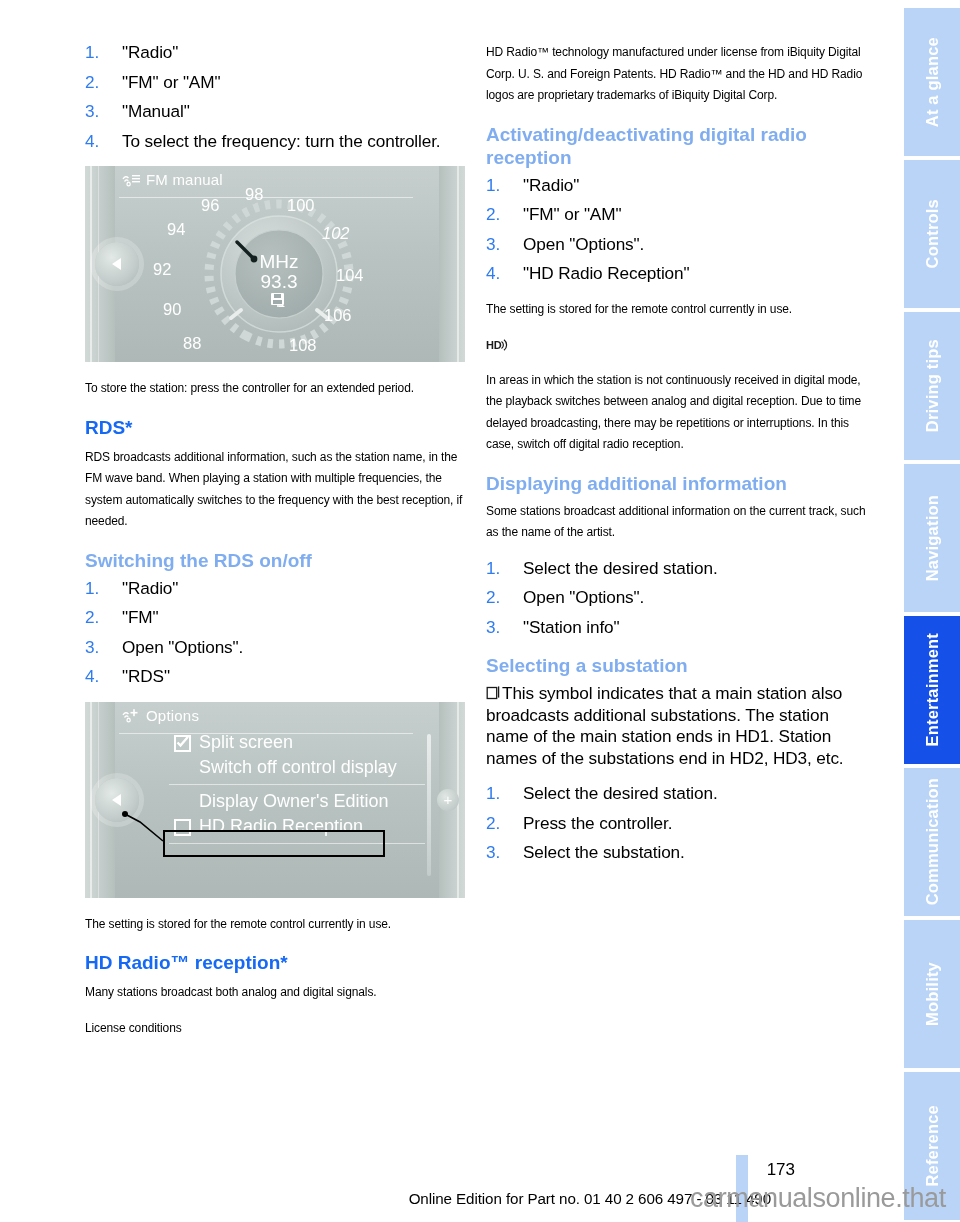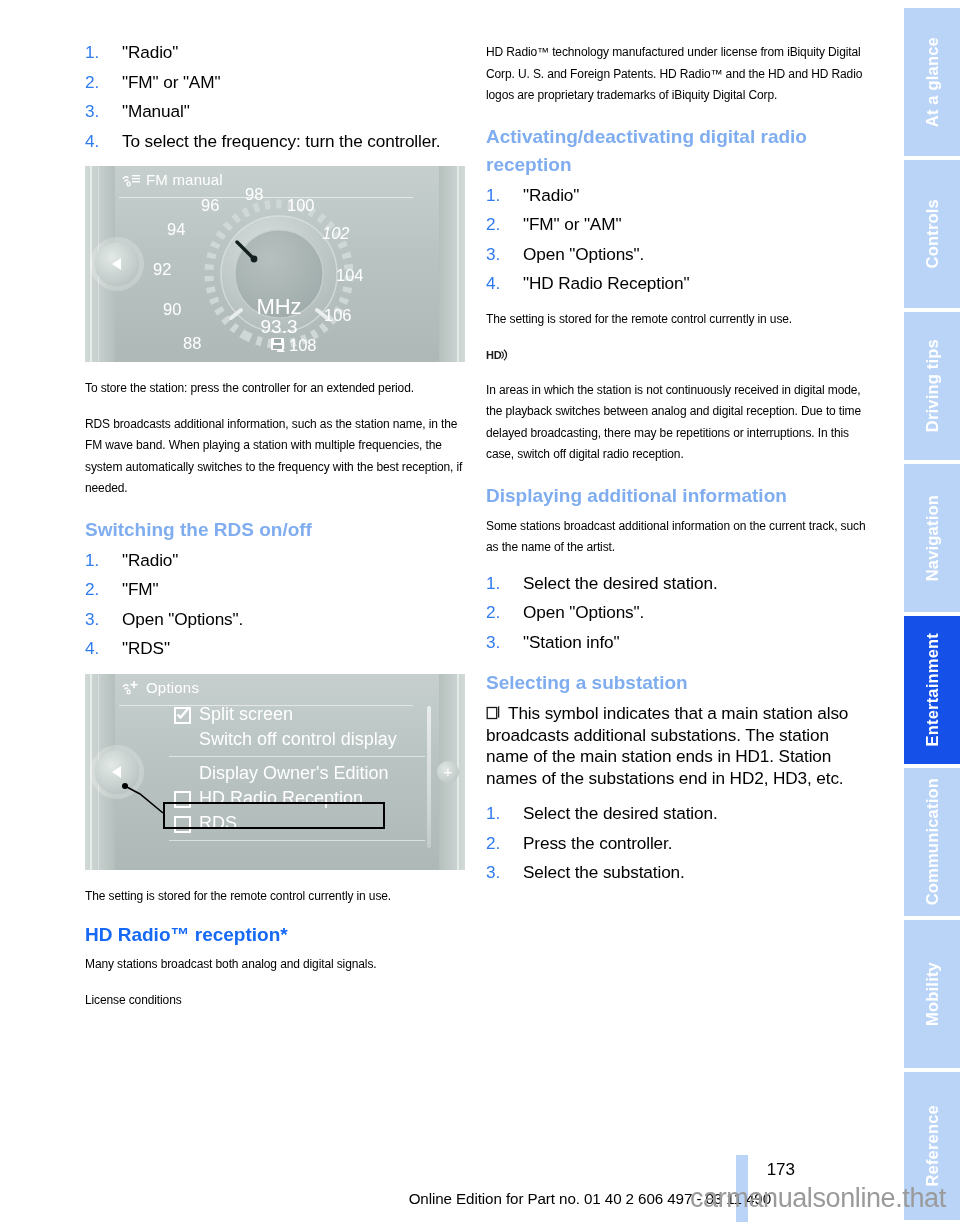--- a/index.html
+++ b/index.html
@@ -41,21 +41,21 @@
   h2.head-main {
     margin: 16px 0 8px 0;
     font-size: 19px;
     line-height: 23px;
     font-weight: bold;
     color: #1569f5;
   }
   h3.head-sub {
     margin: 16px 0 6px 0;
     font-size: 19px;
-    line-height: 28px;
+    line-height: 23px;
     font-weight: bold;
     color: #7fadef;
   }
 
   
   ol.steps {
     margin: 0 0 14px 0;
     padding: 0;
     list-style: none;
     counter-reset: stepc;
@@ -83,21 +83,20 @@
   p.sym {
     margin: 0 0 14px 0;
     font-size: 17.2px;
     line-height: 21.5px;
     letter-spacing: -0.12px;
     text-indent: 0;
   }
   .inline-sym {
     display: inline-block;
     vertical-align: -2px;
-    margin-right: 6px;
   }
   .hd-sym { width: 22px; height: 14px; }
   .sub-sym { width: 16px; height: 16px; }
 
   
   .idrive {
     position: relative;
     width: 380px;
     margin: 6px 0 16px 0;
     background: linear-gradient(180deg, #c6cfcd 0%, #b9c4c2 45%, #aeb9b7 100%);
@@ -181,21 +180,21 @@
     font-size: 16.5px;
     font-weight: normal;
     white-space: nowrap;
   }
   .dial-mhz {
     position: absolute;
     left: 0; right: 0;
     text-align: center;
     color: #ffffff;
   }
-  .dial-mhz .u { font-size: 22px; display:block; line-height: 19px; margin-top: 45px; }
+  .dial-mhz .u { font-size: 19px; display:block; line-height: 19px; }
   .dial-mhz .v { font-size: 19px; display:block; line-height: 21px; }
   .save-ic { margin-top: 2px; }
 
   
   .opt-list {
     position: absolute;
     left: 84px; top: 28px;
     right: 40px;
   }
   .opt-row {
@@ -385,20 +384,21 @@
         <span class="dial-lbl" style="left:118px; top:10px;">100</span>
         <span class="dial-lbl" style="left:153px; top:38px;font-style:italic;">102</span>
         <span class="dial-lbl" style="left:167px; top:80px;">104</span>
         <span class="dial-lbl" style="left:155px; top:120px;">106</span>
         <span class="dial-lbl" style="left:120px; top:150px;">108</span>
       </div>
     </div>
 
     <p class="body">To store the station: press the controller for an extended period.</p>
 
+    <h2 class="head-main">RDS*</h2>
     <p class="body">RDS broadcasts additional information, such as the station name, in the FM wave band. When playing a station with multiple frequencies, the system automatically switches to the frequency with the best reception, if needed.</p>
 
     <h3 class="head-sub">Switching the RDS on/off</h3>
     <ol class="steps">
       <li>"Radio"</li>
       <li>"FM"</li>
       <li>Open "Options".</li>
       <li>"RDS"</li>
     </ol>
 
@@ -436,24 +436,20 @@
           <span>Switch off control display</span>
         </div>
         <div class="opt-sep"></div>
         <div class="opt-row">
           <span>Display Owner's Edition</span>
         </div>
         <div class="opt-row">
           <span class="opt-cb"></span>
           <span>HD Radio Reception</span>
         </div>
-        <div class="opt-row">
-          <span class="opt-cb"></span>
-          <span>RDS</span>
-        </div>
         <div class="opt-sep"></div>
 
       </div>
 
       <div class="opt-hl"></div>
       <svg class="opt-lead" width="380" height="196">
         <path d="M40 112 L55 120 L78 139" stroke="#000000" stroke-width="1.6" fill="none"></path>
         <circle cx="40" cy="112" r="3" fill="#000000"></circle>
       </svg>
     </div>

